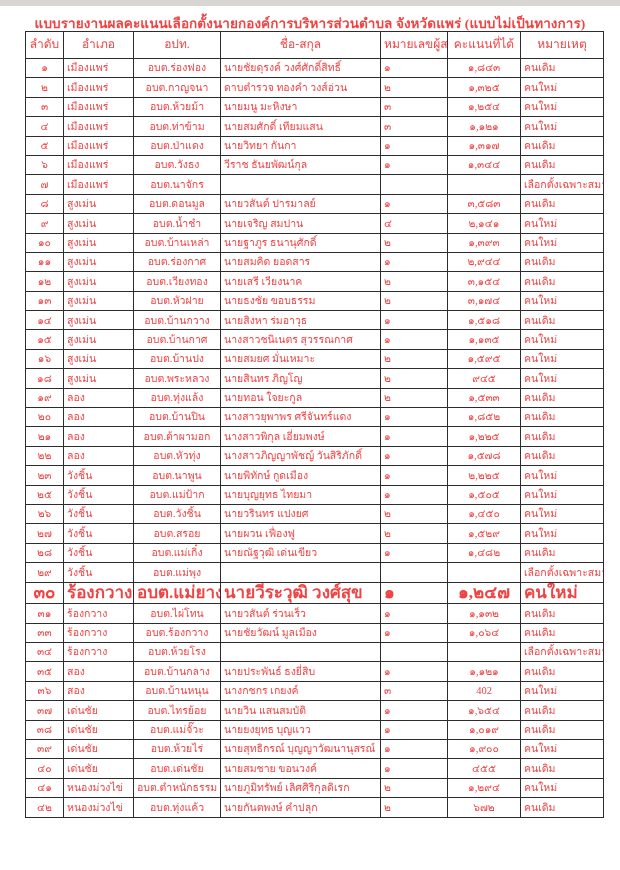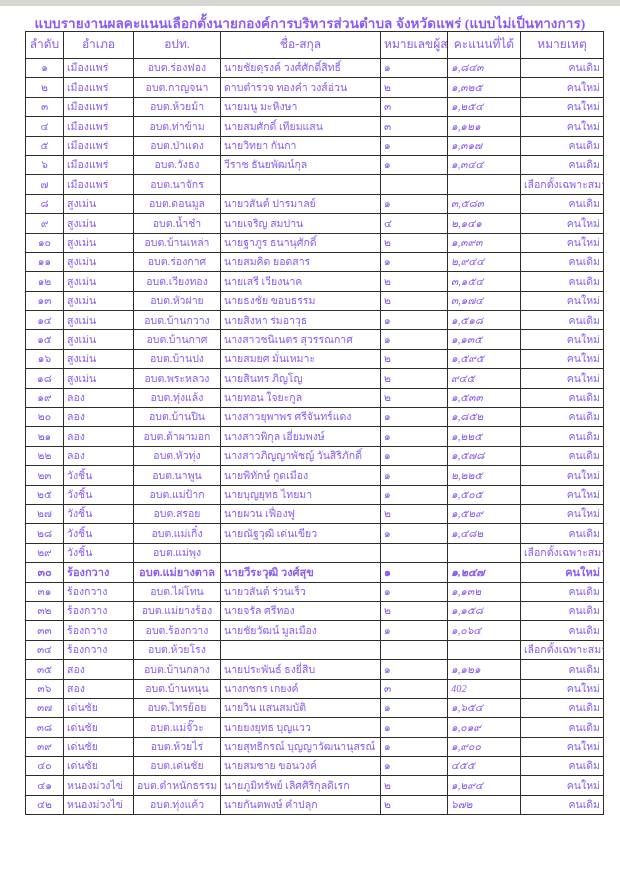--- a/index.html
+++ b/index.html
@@ -6,21 +6,21 @@
     margin: 0;
     padding: 0;
     background: #f2f1ef;
     font-family: "Liberation Serif", "DejaVu Serif", serif;
   }
   .page {
     position: relative;
     width: 620px;
     height: 870px;
     background: #ffffff;
-    color: #8b5cf6;
+    color: #ef4444;
     overflow: hidden;
   }
   .doc-title {
     position: absolute;
     top: 12px;
     left: 0;
     width: 100%;
     text-align: center;
     font-size: 13.5px;
     font-weight: bold;
@@ -54,23 +54,23 @@
   col.c-no     { width: 38px; }
   col.c-dist   { width: 70px; }
   col.c-org    { width: 87px; }
   col.c-name   { width: 160px; }
   col.c-num    { width: 67px; }
   col.c-score  { width: 73px; }
   col.c-remark { width: 83px; }
   td.cell-no     { text-align: center; }
   td.cell-org    { text-align: center; padding-left: 5px; }
   td.cell-name   { text-align: left; padding-left: 5px; margin-left: 15px; }
-  td.cell-score  { text-align: left; padding-right: 12px; font-style: italic; }
-  td.cell-remark { text-align: right; }
-  tr.bold-row td { font-weight: bold; font-size: 11px; }
+  td.cell-score  { text-align: center; padding-right: 12px; }
+  td.cell-remark { text-align: left; }
+  tr.bold-row td { font-weight: bold; font-size: 17px; }
   .photo-edge-top {
     position: absolute;
     top: 0; left: 0; width: 100%; height: 6px;
     background: #d8d6d2;
   }
 </style>
 </head>
 <body>
 
 <div class="page">
@@ -301,20 +301,29 @@
         <tr>
           <td class="cell-no">๒๕</td>
           <td class="cell-district">วังชิ้น</td>
           <td class="cell-org">อบต.แม่ป้าก</td>
           <td class="cell-name">นายบุญยุทธ  ไทยมา</td>
           <td class="cell-number">๑</td>
           <td class="cell-score">๑,๕๐๕</td>
           <td class="cell-remark">คนใหม่</td>
         </tr>
         <tr>
+          <td class="cell-no">๒๖</td>
+          <td class="cell-district">วังชิ้น</td>
+          <td class="cell-org">อบต.วังชิ้น</td>
+          <td class="cell-name">นายวรินทร แปงยศ</td>
+          <td class="cell-number">๒</td>
+          <td class="cell-score">๑,๔๕๐</td>
+          <td class="cell-remark">คนใหม่</td>
+        </tr>
+        <tr>
           <td class="cell-no">๒๗</td>
           <td class="cell-district">วังชิ้น</td>
           <td class="cell-org">อบต.สรอย</td>
           <td class="cell-name">นายผวน เฟื่องฟู</td>
           <td class="cell-number">๒</td>
           <td class="cell-score">๑,๕๒๙</td>
           <td class="cell-remark">คนใหม่</td>
         </tr>
         <tr>
           <td class="cell-no">๒๘</td>
@@ -343,29 +352,20 @@
           <td class="cell-score">๑,๒๔๗</td>
           <td class="cell-remark">คนใหม่</td>
         </tr>
         <tr>
           <td class="cell-no">๓๑</td>
           <td class="cell-district">ร้องกวาง</td>
           <td class="cell-org">อบต.ไผ่โทน</td>
           <td class="cell-name">นายวสันต์ ร่วนเร็ว</td>
           <td class="cell-number">๑</td>
           <td class="cell-score">๑,๑๓๒</td>
-          <td class="cell-remark">คนเดิม</td>
-        </tr>
-        <tr>
-          <td class="cell-no">๓๒</td>
-          <td class="cell-district">ร้องกวาง</td>
-          <td class="cell-org">อบต.แม่ยางร้อง</td>
-          <td class="cell-name">นายจรัล ศรีทอง</td>
-          <td class="cell-number">๒</td>
-          <td class="cell-score">๑,๑๕๘</td>
           <td class="cell-remark">คนเดิม</td>
         </tr>
         <tr>
           <td class="cell-no">๓๓</td>
           <td class="cell-district">ร้องกวาง</td>
           <td class="cell-org">อบต.ร้องกวาง</td>
           <td class="cell-name">นายชัยวัฒน์ มูลเมือง</td>
           <td class="cell-number">๑</td>
           <td class="cell-score">๑,๐๖๔</td>
           <td class="cell-remark">คนเดิม</td>

